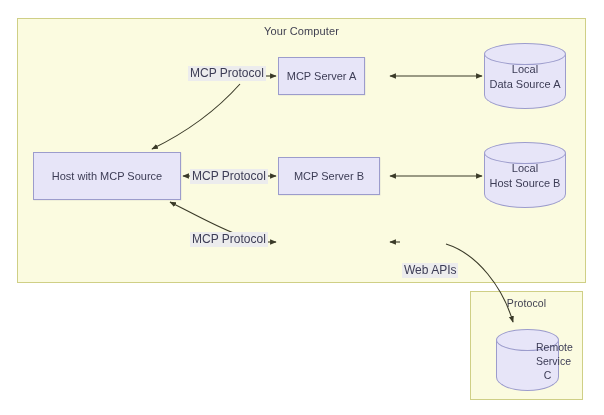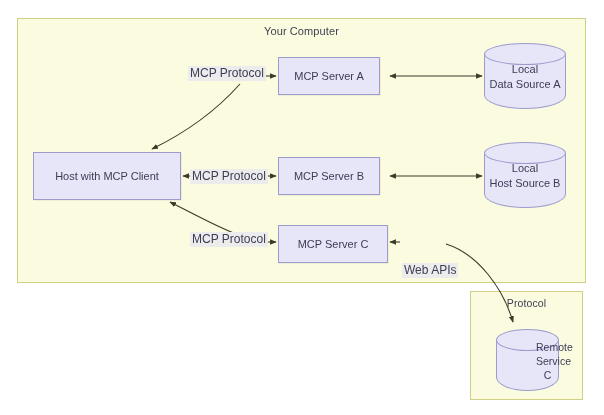--- a/index.html
+++ b/index.html
@@ -56,21 +56,21 @@
     flex-direction: column;
     align-items: center;
     justify-content: center;
     font-size: 11px;
     color: #3c3c55;
     line-height: 15px;
     text-align: center;
     box-shadow: 0.5px 0.5px 0 rgba(120,120,160,0.18);
   }
   #host-box   { left: 33px;  top: 152px; width: 148px; height: 48px; }
-  #server-a   { left: 278px; top: 57px;  width: 102px; height: 38px; }
+  #server-a   { left: 278px; top: 57px;  width: 87px; height: 38px; }
   #server-b   { left: 278px; top: 157px; width: 102px; height: 38px; }
   #server-c   { left: 278px; top: 225px; width: 110px; height: 38px; }
 
   .cylinder {
     position: absolute;
     box-sizing: border-box;
   }
   .cyl-body {
     position: absolute;
     left: 0; right: 0;
@@ -167,34 +167,31 @@
 
     <path d="M 236 234 C 215 226 190 212 170 202" fill="none" stroke="#3a3a28" stroke-width="1.1" marker-end="url(#arrow-end)"></path>
     <line x1="258" y1="242" x2="276" y2="242" stroke="#3a3a28" stroke-width="1.1" marker-end="url(#arrow-end)"></line>
 
     <line x1="400" y1="242" x2="390" y2="242" stroke="#3a3a28" stroke-width="1.1" marker-end="url(#arrow-end)"></line>
 
     <path d="M 446 244 C 478 254 503 288 513 322" fill="none" stroke="#3a3a28" stroke-width="1.1" marker-end="url(#arrow-end)"></path>
   </svg>
 
   <div class="node-box" id="host-box">
-    <div>Host with MCP Client</div>
+    <div>Host with MCP Source</div>
   </div>
 
   <div class="node-box" id="server-a">
     <div>MCP Server A</div>
   </div>
 
   <div class="node-box" id="server-b">
     <div>MCP Server B</div>
   </div>
 
-  <div class="node-box" id="server-c">
-    <div>MCP Server C</div>
-  </div>
 
   <div class="cylinder" id="ds-a">
     <div class="cyl-body"></div>
     <div class="cyl-top"></div>
     <div class="cyl-label">
       <div>Local</div>
       <div>Data Source A</div>
     </div>
   </div>
 

